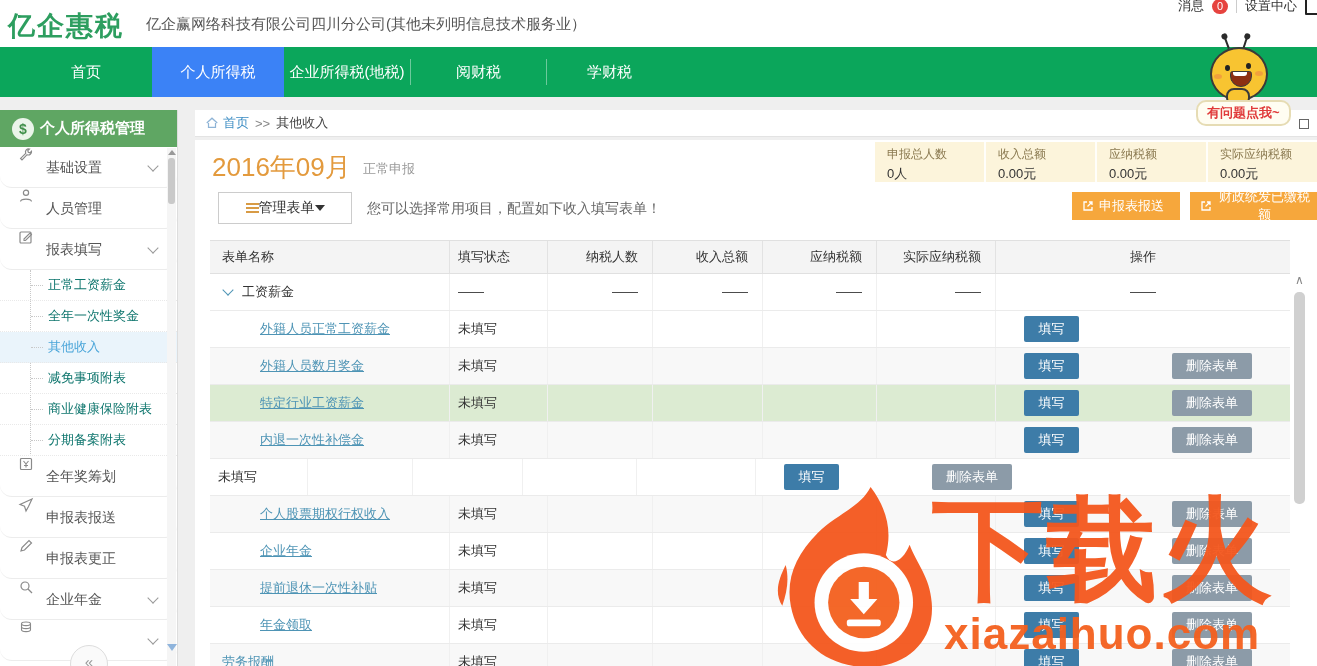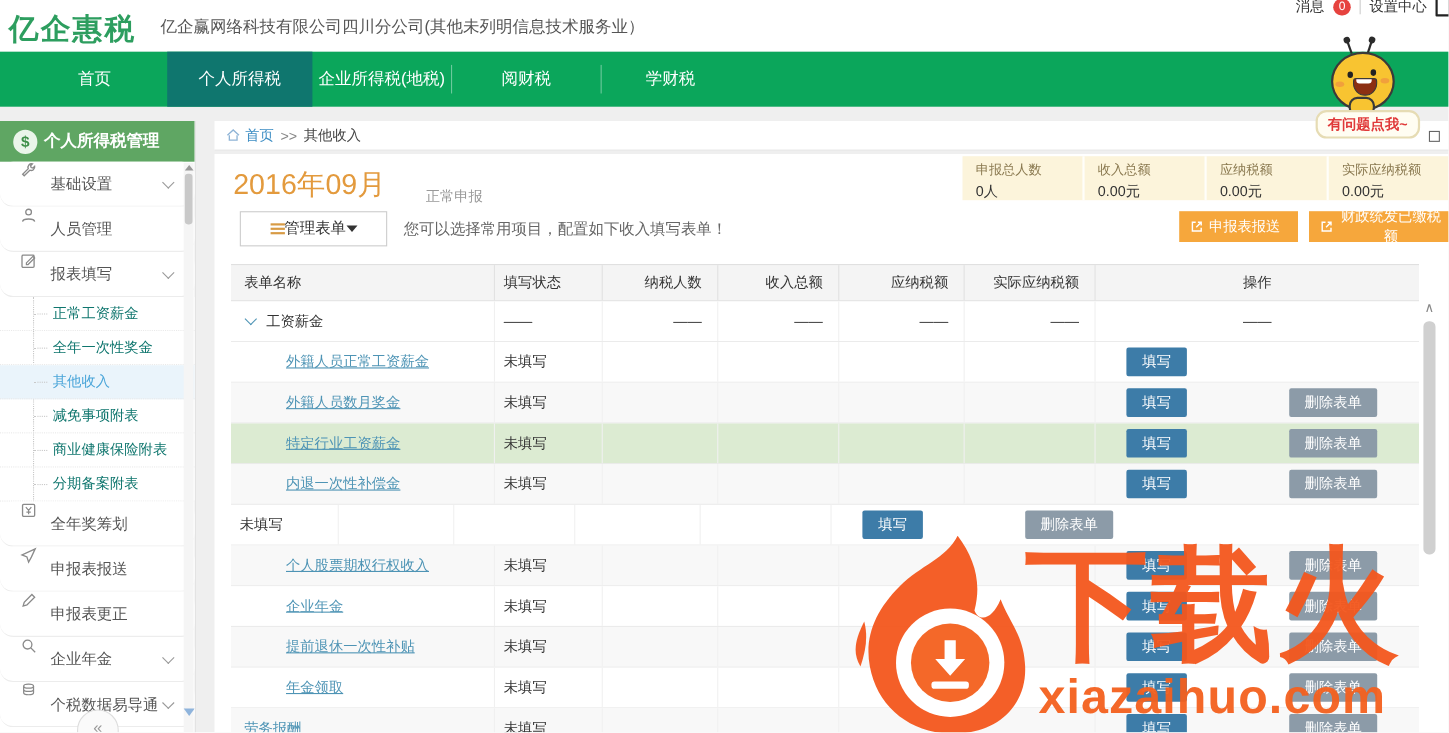--- a/index.html
+++ b/index.html
@@ -11,21 +11,21 @@
   .logo{position:absolute;left:8px;top:8px;font-size:27px;font-weight:bold;color:#2D9E5F;letter-spacing:2px;}
   .company{position:absolute;left:146px;top:15px;font-size:15px;color:#555;}
   .topstrip{position:absolute;right:6px;top:-3px;height:18px;display:flex;align-items:center;gap:8px;font-size:13px;color:#333;}
   .badge{display:inline-block;min-width:10px;height:15px;line-height:15px;padding:0 3px;background:#E6433F;color:#fff;border-radius:8px;font-size:11px;text-align:center;}
   .strip-sep{width:1px;height:14px;background:#ccc;}
   .exit-ico{width:10px;height:13px;border:2px solid #222;border-radius:1px;margin-right:-8px;}
 
   
   .navbar{position:absolute;left:0;top:47px;width:1317px;height:50px;background:#0BA65B;display:flex;align-items:center;padding-left:20px;box-sizing:border-box;}
   .navtab{height:50px;line-height:50px;text-align:center;color:#fff;font-size:15px;cursor:pointer;}
-  .navtab.active{background:#0f766e;}
+  .navtab.active{background:#3b82f6;}
   .nav-sep{width:1px;height:26px;background:rgba(255,255,255,.4);}
 
   
   .mascot{position:absolute;left:1202px;top:40px;width:100px;height:80px;z-index:30;}
   .m-ant{position:absolute;width:2px;height:11px;background:#2b2b2b;top:-2px;}
   .m-ant::after{content:"";position:absolute;top:-5px;left:-2px;width:6px;height:6px;background:#2b2b2b;border-radius:50%;}
   .m-head{position:absolute;left:8px;top:7px;width:54px;height:50px;background:#F8C431;border:2px solid #3a3a3a;border-radius:50%;}
   .m-eye{position:absolute;width:5px;height:6px;background:#222;border-radius:50%;}
   .m-cheek{position:absolute;width:8px;height:5px;background:#F09A3E;border-radius:50%;opacity:.85;}
   .m-mouth{position:absolute;left:18px;top:22px;width:20px;height:14px;background:#8C2F12;border:1px solid #3a3a3a;border-radius:3px 3px 12px 12px;}
@@ -55,21 +55,21 @@
   .side-child.active{background:#EAF4FB;color:#4AA5D9;}
   .side-scroll{position:absolute;right:1px;top:38px;width:9px;height:518px;background:#f5f5f5;}
   .ss-up{position:absolute;top:2px;left:1px;width:0;height:0;border-left:4px solid transparent;border-right:4px solid transparent;border-bottom:5px solid #999;}
   .ss-thumb{position:absolute;top:10px;left:1px;width:7px;height:46px;background:#c9c9c9;border-radius:3px;}
   .ss-down{position:absolute;top:496px;left:0;width:0;height:0;border-left:5px solid transparent;border-right:5px solid transparent;border-top:7px solid #8FB4DC;}
   .collapse-pill{position:absolute;left:70px;top:535px;width:36px;height:36px;border-radius:50%;border:1px solid #ddd;background:#fafafa;color:#999;text-align:center;line-height:32px;font-size:15px;cursor:pointer;}
 
   
   .content{position:absolute;left:195px;top:140px;width:1122px;height:526px;background:#fff;overflow:hidden;}
   .period-title{position:absolute;left:17px;top:10px;font-size:26px;color:#E39A3D;}
-  .period-sub{position:absolute;left:168px;top:30px;font-size:13px;color:#999;margin-left:24px;}
+  .period-sub{position:absolute;left:168px;top:20px;font-size:13px;color:#999;}
   .stats{position:absolute;left:680px;top:2px;width:442px;height:40px;background:#FCF4DB;display:flex;}
   .stat{flex:1;padding:4px 0 0 12px;border-left:2px solid rgba(255,255,255,.85);box-sizing:border-box;}
   .stat:first-child{border-left:none;}
   .stat-label{font-size:12px;color:#8A7950;}
   .stat-value{font-size:13px;color:#333;margin-top:2px;}
 
   .manage-btn{position:absolute;left:23px;top:52px;width:134px;height:32px;background:#fff;border:1px solid #ccc;display:flex;align-items:center;justify-content:center;font-size:14px;color:#333;cursor:pointer;box-sizing:border-box;}
   .list-ico{width:13px;height:11px;position:relative;}
   .list-ico i{position:absolute;left:0;width:13px;height:2px;background:#D89B45;}
   .caret{width:0;height:0;border-left:5px solid transparent;border-right:5px solid transparent;border-top:6px solid #333;}
@@ -234,21 +234,20 @@
         </svg>
       <span>企业年金</span>
       <span class="chev"></span>
     </div>
 
     <div class="side-item">
       <svg width="16" height="16" viewBox="0 0 16 16">
           <ellipse cx="8" cy="3.8" rx="4.5" ry="1.8" fill="none" stroke="#8a8a8a" stroke-width="1.1"></ellipse>
           <path d="M3.5 3.8v3c0 1 2 1.8 4.5 1.8s4.5-.8 4.5-1.8v-3M3.5 6.8v3c0 1 2 1.8 4.5 1.8s4.5-.8 4.5-1.8v-3" fill="none" stroke="#8a8a8a" stroke-width="1.1"></path>
         </svg>
-      <span>个税数据易导通</span>
       <span class="chev"></span>
     </div>
 
     <div class="side-scroll">
       <span class="ss-up"></span>
       <span class="ss-thumb"></span>
       <span class="ss-down"></span>
     </div>
     <div class="collapse-pill">«</div>
   </div>

